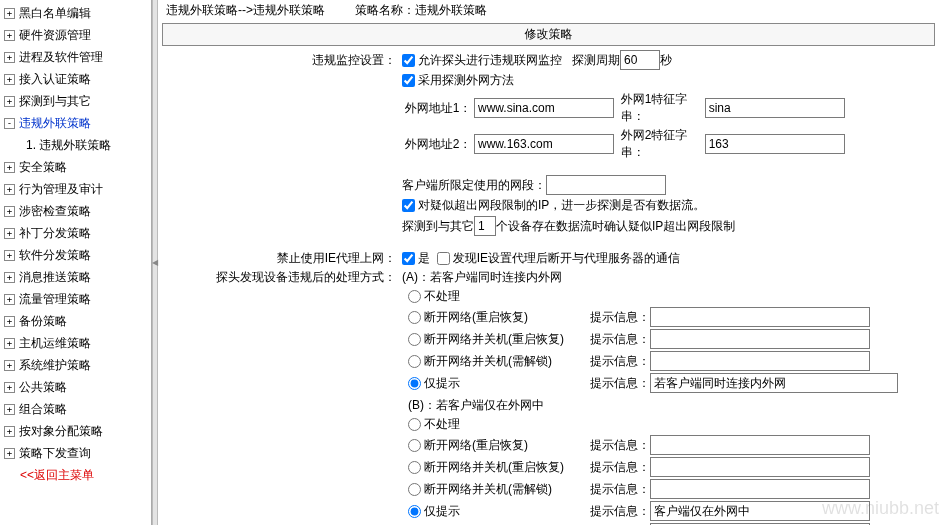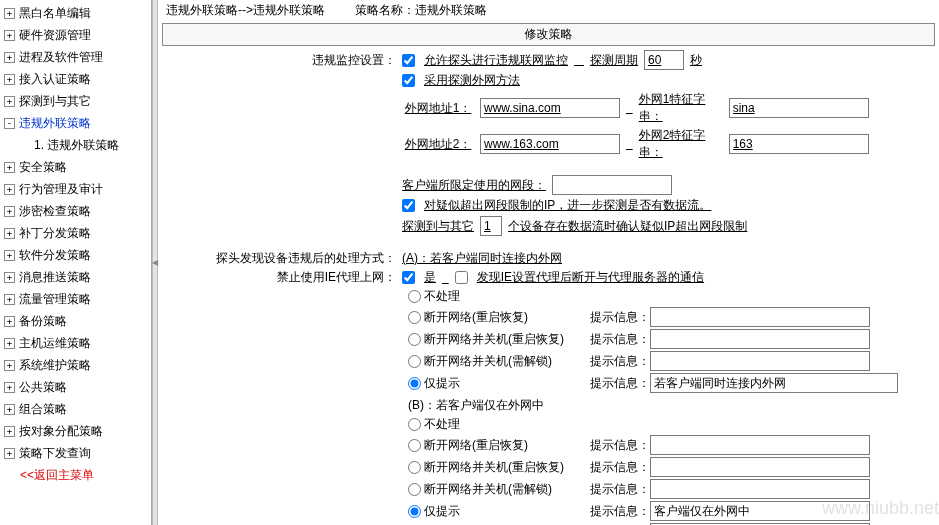--- a/index.html
+++ b/index.html
@@ -21,21 +21,21 @@
     flex-shrink: 0;
   }
   .tree-item {
     display: flex;
     align-items: center;
     padding: 2px 0 2px 4px;
     white-space: nowrap;
     cursor: pointer;
     line-height: 18px;
   }
-  .tree-item.sub { padding-left: 34px; }
+  .tree-item.sub { padding-left: 26px; }
   .tree-toggle {
     width: 11px; height: 11px;
     border: 1px solid #888;
     display: inline-flex;
     align-items: center; justify-content: center;
     font-size: 9px; line-height: 9px;
     margin-right: 4px;
     color: #000;
     font-family: monospace;
   }
@@ -81,22 +81,21 @@
   .label-col {
     width: 240px;
     text-align: right;
     padding-right: 6px;
     flex-shrink: 0;
   }
   .field-col {
     display: flex;
     align-items: center;
     flex-wrap: wrap;
-    gap: 6px;
-    text-decoration: underline;
+    gap: 0;
   }
   input[type=text] {
     border: 1px solid #7a7a7a;
     height: 18px;
     font-size: 12px;
     padding: 9px 3px;
     font-family: inherit;
   }
   input[type=checkbox], input[type=radio] {
     margin: 0 3px 0 0;
@@ -296,37 +295,37 @@
     <div class="field-col">
       <span>探测到与其它</span>
       <input type="text" style="width: 22px;" value="1">
       <span>个设备存在数据流时确认疑似IP超出网段限制</span>
     </div>
   </div>
 
   <div style="height:10px"></div>
 
   <div class="form-row">
-    <div class="label-col">探头发现设备违规后的处理方式：</div>
-    <div class="field-col">
-      <span>(A)：若客户端同时连接内外网</span>
-    </div>
-  </div>
-
-  <div class="form-row">
     <div class="label-col">禁止使用IE代理上网：</div>
     <div class="field-col">
       <input type="checkbox" checked="" style="">
       <span>是</span>
       &nbsp;&nbsp;
       <input type="checkbox" style="">
       <span>发现IE设置代理后断开与代理服务器的通信</span>
     </div>
   </div>
 
+  <div class="form-row">
+    <div class="label-col">探头发现设备违规后的处理方式：</div>
+    <div class="field-col">
+      <span>(A)：若客户端同时连接内外网</span>
+    </div>
+  </div>
+
   <div class="radio-row">
       <div class="opt">
         <input type="radio" name="a" style="">
         <span>不处理</span>
       </div>
     </div>
   <div class="radio-row">
       <div class="opt">
         <input type="radio" name="a" style="">
         <span>断开网络(重启恢复)</span>

